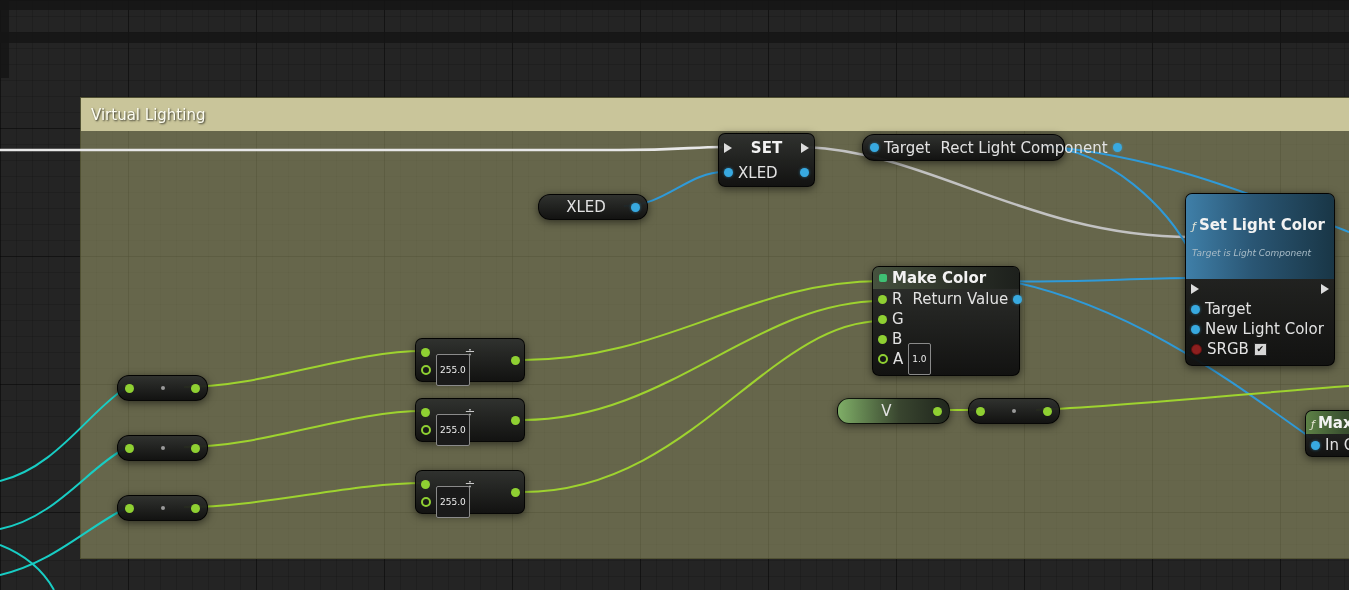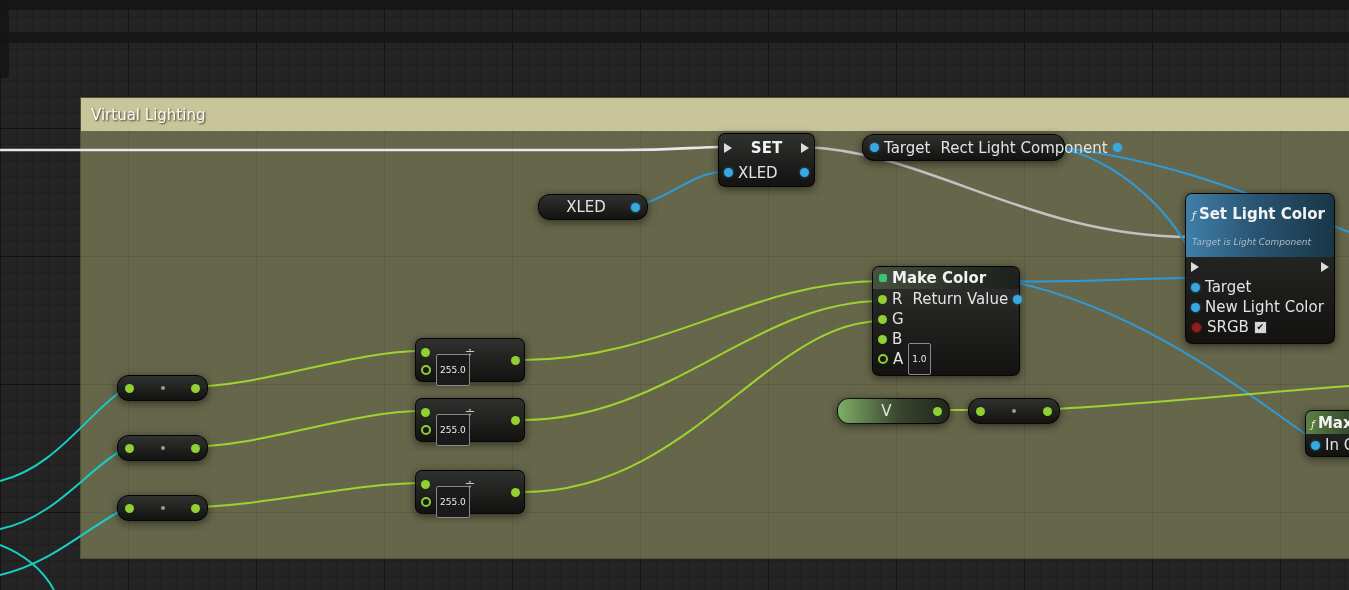--- a/index.html
+++ b/index.html
@@ -35,21 +35,21 @@
   .row{display:flex;align-items:center;gap:5px;padding:0 5px;}
   .spacer{flex:1;}
   .pin{width:9px;height:9px;border-radius:50%;flex:0 0 auto;}
   .pin.blue{background:#38a9e0;box-shadow:0 0 3px rgba(56,169,224,.6);}
   .pin.green{background:#8fd032;}
   .pin.hollow{background:transparent;border:2px solid #8fd032;width:6px;height:6px;}
   .pin.bool{background:#8d1f1f;border:1px solid #5a1010;}
   .exec-pin{width:0;height:0;border-left:8px solid #dcdcdc;border-top:5px solid transparent;border-bottom:5px solid transparent;flex:0 0 auto;}
   .plabel{font-size:15px;color:#e2e2e2;white-space:nowrap;}
   .ntitle{font-size:15px;font-weight:bold;color:#f2f2f2;white-space:nowrap;}
-  .hdr{border-radius:6px 6px 0 0;padding:10px 6px;}
+  .hdr{border-radius:6px 6px 0 0;padding:21px 6px;}
   .blue-hdr{background:linear-gradient(90deg,#3f7fa8,#2a5674 45%,#193646);}
   .green-hdr{background:linear-gradient(90deg,#5d8146,#3a5030 45%,#24301f);}
   .mc-hdr{background:linear-gradient(90deg,#46523e,#2a2f27 60%,#1d201c);border-radius:6px 6px 0 0;padding:2px 6px;display:flex;align-items:center;gap:5px;}
   .hdr-sub{font-size:9px;font-style:italic;color:#a9bcc7;margin-top:14px;}
   .fnicon{font-size:11px;font-style:italic;color:#e8e8d8;margin-right:3px;}
   .field{background:#1a1a1a;border:1px solid #8a8a8a;border-radius:2px;padding:9px 3px;font-size:9px;color:#eee;line-height:12px;white-space:nowrap;}
   .checkbox{width:11px;height:11px;background:#d6d6d6;border:1px solid #2a2a2a;font-size:9px;line-height:11px;text-align:center;color:#111;}
   .dot{width:4px;height:4px;border-radius:50%;background:#9a9a9a;flex:0 0 auto;}
   .op{color:#c8c8c8;font-size:13px;line-height:10px;flex:1;text-align:center;}
   .outpin-abs{position:absolute;right:4px;top:50%;margin-top:-4.5px;}

